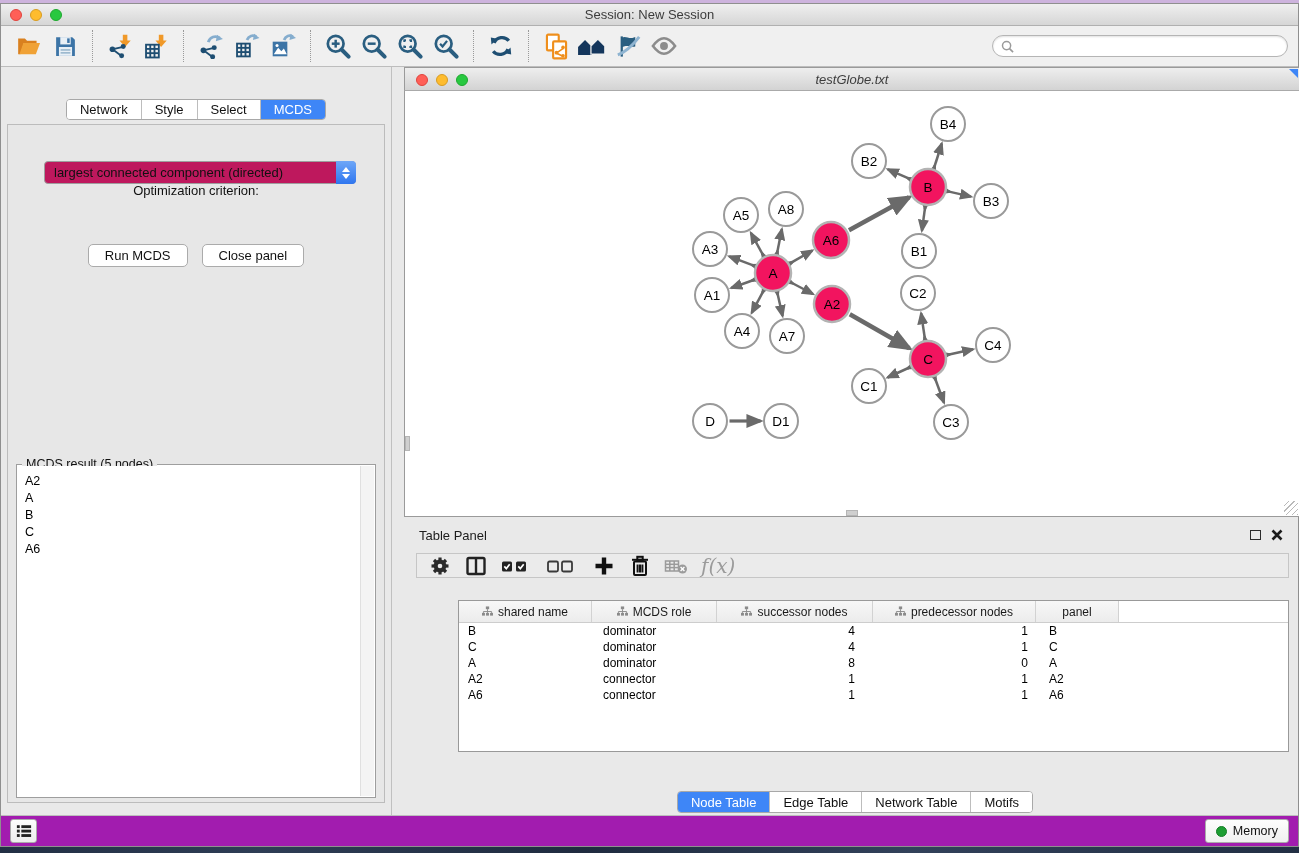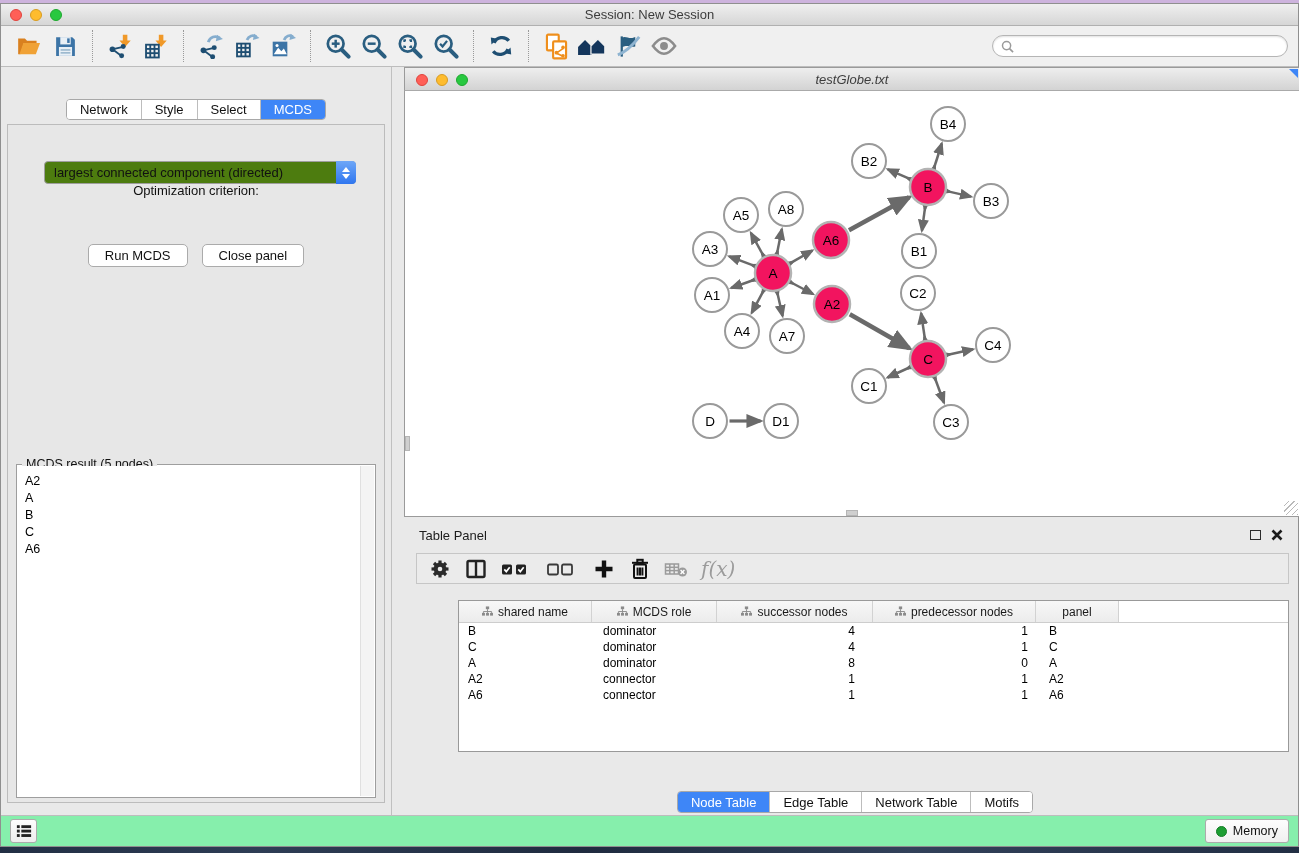--- a/index.html
+++ b/index.html
@@ -42,21 +42,21 @@
   .seg-tabs { position:absolute; top:32px; left:0; right:0; display:flex; justify-content:center; }
   .seg { display:flex; border:1px solid #a8a8a8; border-radius:4px; overflow:hidden; background:#fff; height:21px; }
   .seg .tab { padding:2px 13px; font-size:13px; color:#111; border-right:1px solid #bdbdbd;
     display:flex; align-items:center; background:#fff; cursor:default; }
   .seg .tab:last-child { border-right:none; }
   .seg .tab.active { background:#3e86f7; color:#fff; }
 
   .cp-content { position:absolute; left:6px; right:6px; top:57px; bottom:12px;
     background:#e7e7e7; border:1px solid #bcbcbc; }
   .opt-label { position:absolute; top:16px; left:0; right:0; text-align:center; font-size:13px; color:#111;margin-top:42px; }
-  .combo { position:absolute; top:36px; left:36px; right:28px; height:23px; background:#4d7c0f;
+  .combo { position:absolute; top:36px; left:36px; right:28px; height:23px; background:#be185d;
     border:1px solid #9e9e9e; border-radius:4px; display:flex; align-items:center; }
   .combo .combo-text { flex:1; font-size:13px; padding-left:9px; color:#111; white-space:nowrap; overflow:hidden; }
   .combo .stepper { width:20px; height:23px; margin:-1px -1px -1px 0; border-radius:0 4px 4px 0;
     background:linear-gradient(#6ea7f8,#2f76ef); display:flex; flex-direction:column; align-items:center; justify-content:center; gap:2px; }
   .stepper .up, .stepper .dn { width:0; height:0; border-left:4px solid transparent; border-right:4px solid transparent; }
   .stepper .up { border-bottom:5px solid #fff; }
   .stepper .dn { border-top:5px solid #fff; }
   .cp-buttons { position:absolute; top:71px; left:0; right:0; display:flex; justify-content:center; gap:14px;margin-top:48px; }
   .mac-btn { height:23px; background:#fff; border:1px solid #ababab; border-radius:5px;
     font-size:13px; color:#111; padding:0 16px; display:flex; align-items:center; cursor:default; }
@@ -80,21 +80,21 @@
   .net-canvas svg { position:absolute; inset:0; }
   .vthumb { position:absolute; left:0px; top:345px; width:5px; height:15px; background:#cfcfcf; border:1px solid #b5b5b5; }
   .hthumb { position:absolute; left:441px; bottom:0px; width:12px; height:6px; background:#cfcfcf; border:1px solid #b5b5b5; }
   .resize-grip { position:absolute; right:1px; bottom:1px; width:14px; height:14px;
     background:repeating-linear-gradient(135deg, transparent 0 3px, #b9b9b9 3px 4px); }
 
   
   .table-panel { position:absolute; left:403px; top:455px; right:0; bottom:0; background:#e9e9e9; }
   .tp-header { position:absolute; top:0; left:0; right:0; height:26px; display:flex; align-items:center; padding:0 15px; }
   .tp-header .ph-title { font-size:13px; color:#1c1c1c; }
-  .tp-toolbar { position:absolute; left:12px; right:9px; top:31px; height:31px; background:#ebebeb;
+  .tp-toolbar { position:absolute; left:12px; right:9px; top:31px; height:25px; background:#ebebeb;
     border:1px solid #c6c6c6; display:flex; align-items:center; padding:0 8px; gap:6px; }
   .tp-btn { width:30px; height:30px; display:flex; align-items:center; justify-content:center; }
   .fx-label { font-family:"DejaVu Serif",serif; font-style:italic; font-size:20px; color:#9b9b9b; margin-left:4px; }
 
   .data-table { position:absolute; left:12px; right:9px; top:78px; height:152px; background:#fff; border:1px solid #999;
     overflow:hidden;margin-left:42px; }
   .tbl-head { display:flex; height:22px; border-bottom:1px solid #cdcdcd; }
   .th { background:linear-gradient(#f7f7f7,#ececec); border-right:1px solid #d2d2d2; display:flex;
     align-items:center; justify-content:center; gap:5px; font-size:12px; color:#1a1a1a; }
   .th svg { flex:none; }
@@ -102,21 +102,21 @@
   .td { font-size:12px; color:#000; overflow:hidden; white-space:nowrap; }
   .c0 { width:133px; } .c1 { width:125px; } .c2 { width:156px; } .c3 { width:163px; } .c4 { width:83px; }
   .td.c0 { padding-left:9px; } .td.c1 { padding-left:11px; }
   .td.c2 { text-align:right; padding-right:18px; } .td.c3 { text-align:right; padding-right:8px; }
   .td.c4 { padding-left:13px; }
 
   .tp-tabs { position:absolute; left:8px; right:0; top:269px; display:flex; justify-content:center; }
   .tp-tabs .seg { height:22px; }
 
   
-  .statusbar { height:31px; background:#86efac; border-top:1px solid #bdbdbd; flex:none;
+  .statusbar { height:31px; background:#a21caf; border-top:1px solid #bdbdbd; flex:none;
     display:flex; align-items:center; padding:0 9px; }
   .sq-btn { width:27px; height:24px; background:linear-gradient(#fdfdfd,#ededed); border:1px solid #ababab; border-radius:3px;
     display:flex; align-items:center; justify-content:center; }
   .mem-btn { margin-left:auto; height:24px; background:linear-gradient(#fdfdfd,#f0f0f0); border:1px solid #ababab; border-radius:3px;
     display:flex; align-items:center; gap:6px; padding:0 10px; font-size:12.5px; color:#111; }
   .mem-dot { width:11px; height:11px; border-radius:50%; background:#1d9e33; border:1px solid #157d27; }
 </style>
 </head>
 <body>
 

